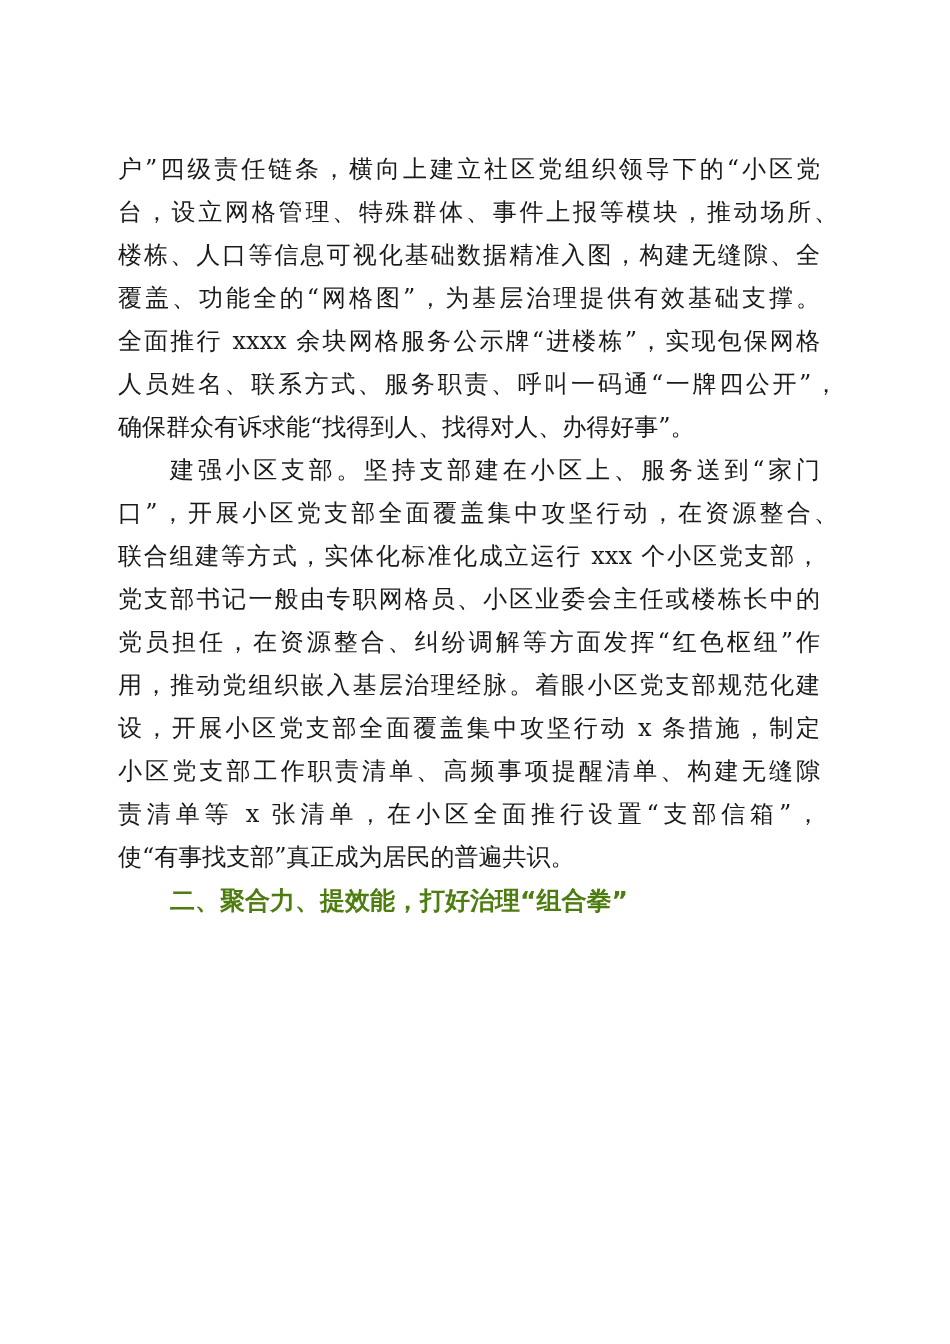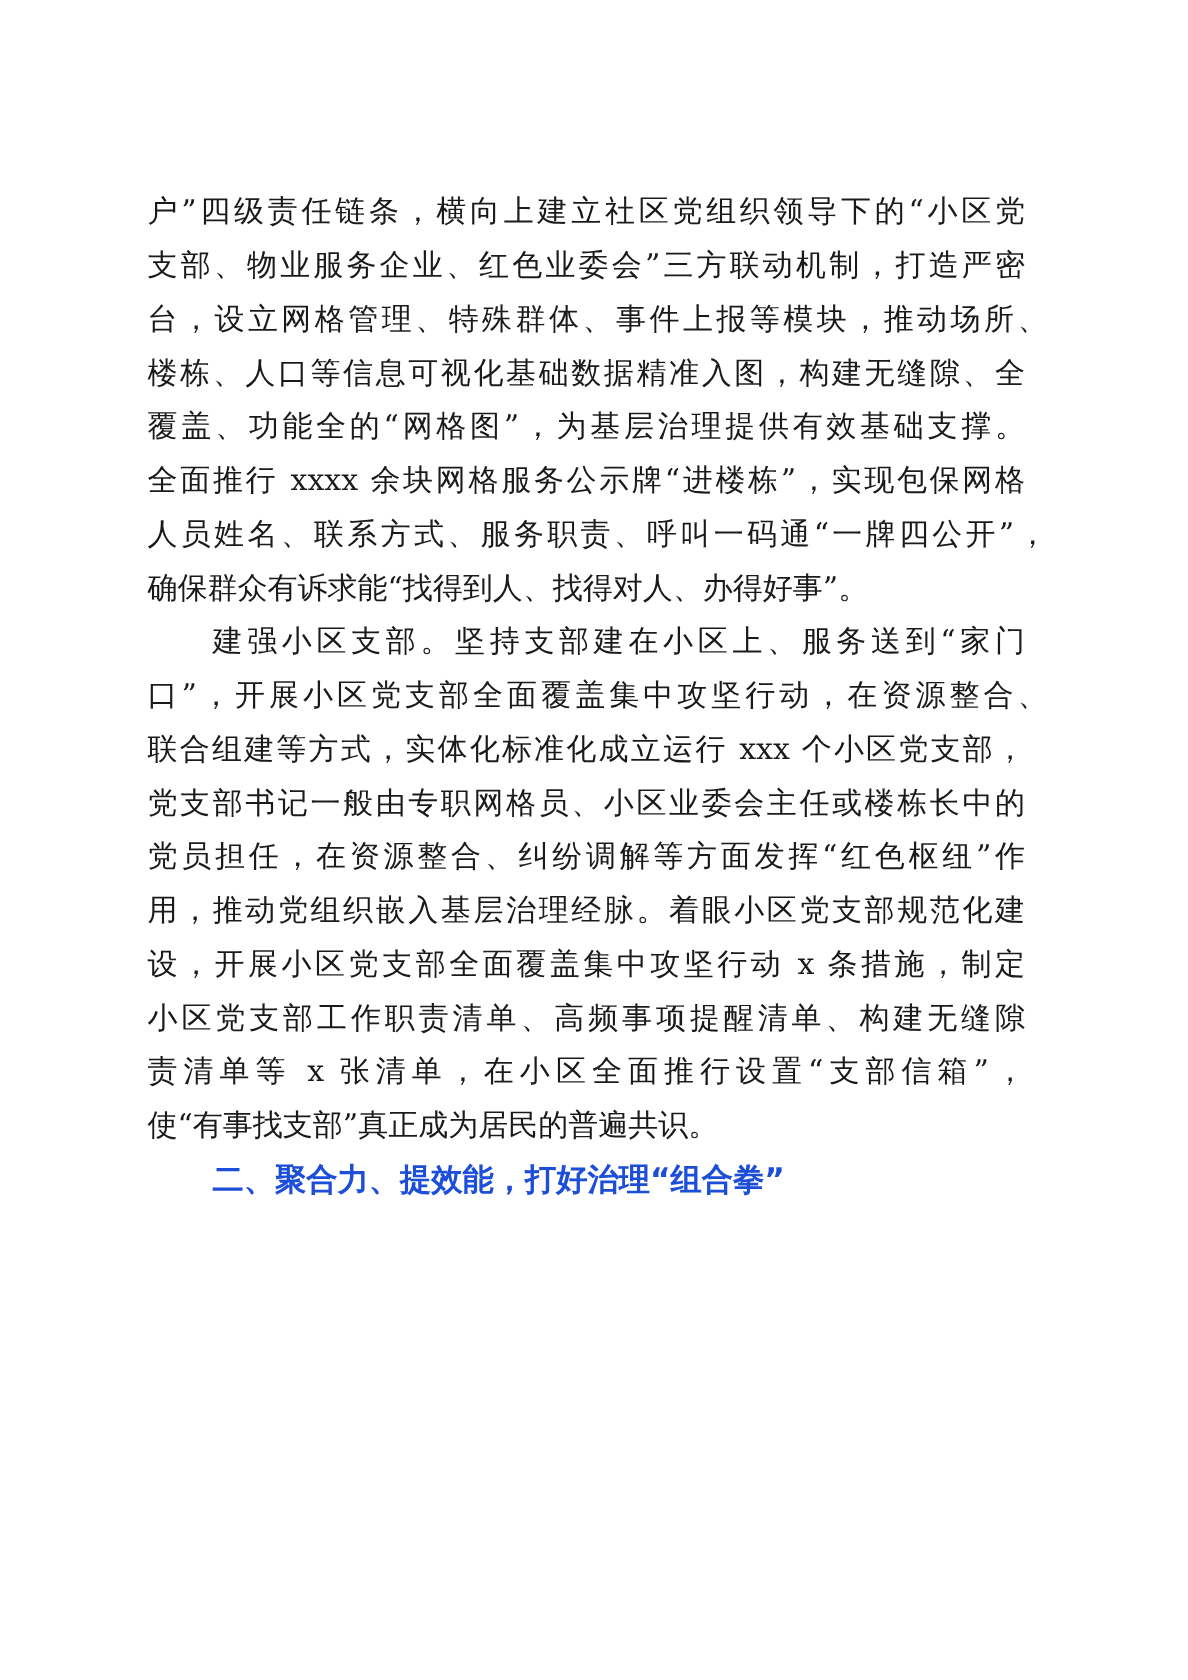--- a/index.html
+++ b/index.html
@@ -39,32 +39,31 @@
     .line.overhang {
       width: 720px;
     }
     .heading {
       height: 43px;
       line-height: 43px;
       font-size: 25px;
       font-weight: bold;
       font-family: "DejaVu Sans", "Liberation Sans", sans-serif;
       padding-left: 52px;
-      color: #1d4ed8;
+      color: #4d7c0f;
       white-space: nowrap;
     }
   </style>
 </head>
 <body>
 
 <div class="page">
 
   <div>
     <div class="line">户”四级责任链条，横向上建立社区党组织领导下的“小区党</div>
-    <div class="line">支部、物业服务企业、红色业委会”三方联动机制，打造严密</div>
     <div class="line overhang">台，设立网格管理、特殊群体、事件上报等模块，推动场所、</div>
     <div class="line">楼栋、人口等信息可视化基础数据精准入图，构建无缝隙、全</div>
     <div class="line">覆盖、功能全的“网格图”，为基层治理提供有效基础支撑。</div>
     <div class="line">全面推行 xxxx 余块网格服务公示牌“进楼栋”，实现包保网格</div>
     <div class="line overhang">人员姓名、联系方式、服务职责、呼叫一码通“一牌四公开”，</div>
     <div class="line last">确保群众有诉求能“找得到人、找得对人、办得好事”。</div>
   </div>
 
   <div>
     <div class="line indent">建强小区支部。坚持支部建在小区上、服务送到“家门</div>

